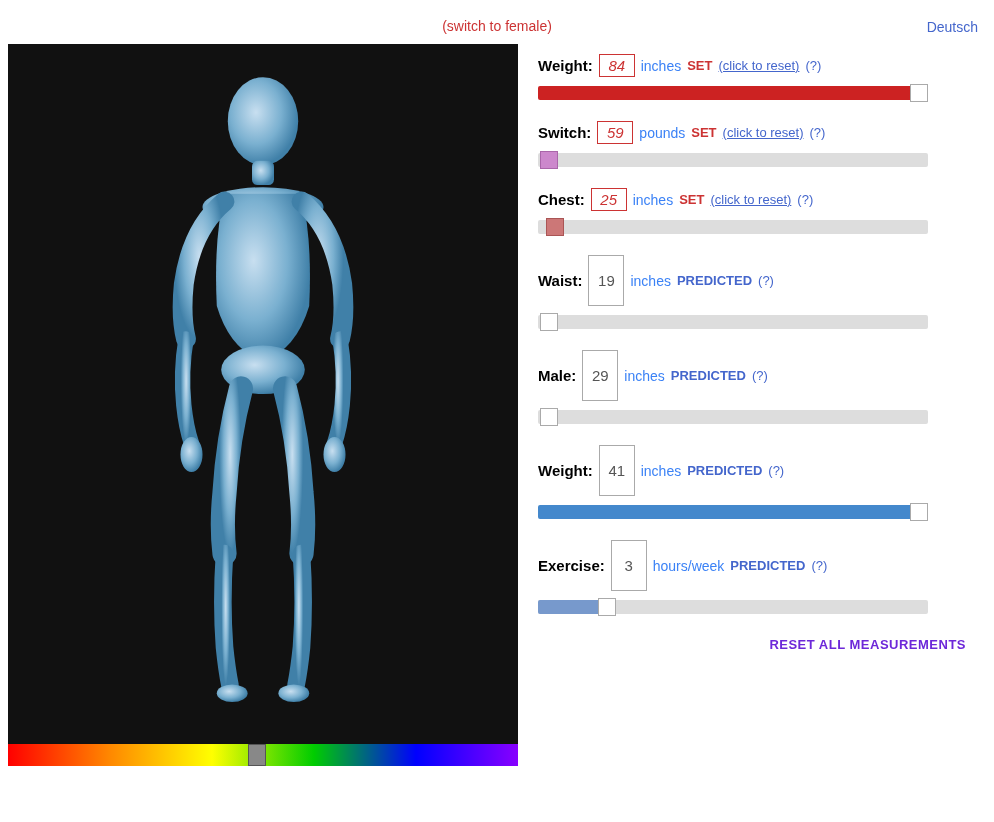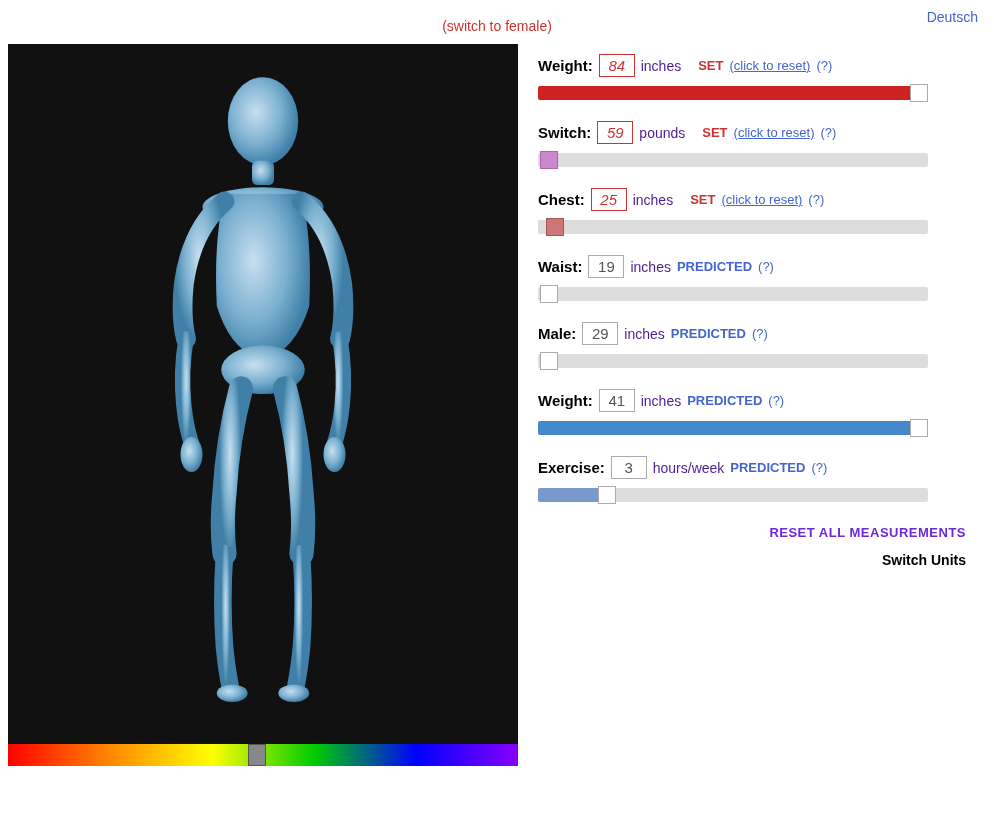--- a/index.html
+++ b/index.html
@@ -7,21 +7,21 @@
       font-family: Arial, sans-serif;
       background: #fff;
       color: #000;
       width: 994px;
       min-height: 822px;
       position: relative;
     }
 
     .top-right {
       position: absolute;
-      top: 8px;
+      top: 18px;
       right: 16px;
     }
     .top-right a {
       color: #4466cc;
       text-decoration: none;
       font-size: 14px;
     }
 
     .page-title {
       text-align: center;
@@ -111,34 +111,33 @@
       color: #cc3333;
       padding: 2px 6px;
       font-size: 15px;
       min-width: 36px;
       text-align: center;
       font-style: italic;
     }
     .value-box-gray {
       border: 1px solid #aaa;
       color: #555;
-      padding: 2px 6px;
+      padding: 16px 6px;
       font-size: 15px;
       min-width: 36px;
       text-align: center;
     }
     .unit-text {
       font-size: 14px;
-      color: #4c1d95;
+      color: #3b82f6;
     }
     .set-text {
       color: #cc3333;
       font-size: 13px;
       font-weight: bold;
-      margin-left: 11px;
     }
     .reset-link {
       color: #4466cc;
       font-size: 13px;
       text-decoration: underline;
       cursor: pointer;
     }
     .help-link {
       color: #4466cc;
       font-size: 13px;
@@ -438,17 +437,16 @@
       <div class="slider-container">
         <div class="slider-track slider-track-exercise" style="width:390px; background:#ddd;">
           <div style="position:absolute; left:0; top:0; width:70px; height:14px; background:#7799cc; border-radius:2px 0 0 2px;"></div>
           <div class="slider-thumb exercise-thumb"></div>
         </div>
       </div>
     </div>
 
     <div class="bottom-controls">
       <a class="reset-all-btn">RESET ALL MEASUREMENTS</a>
-      <a class="switch-units-btn">Switch Units</a>
     </div>
 
   </div>
 </div>
 
 </body></html>

